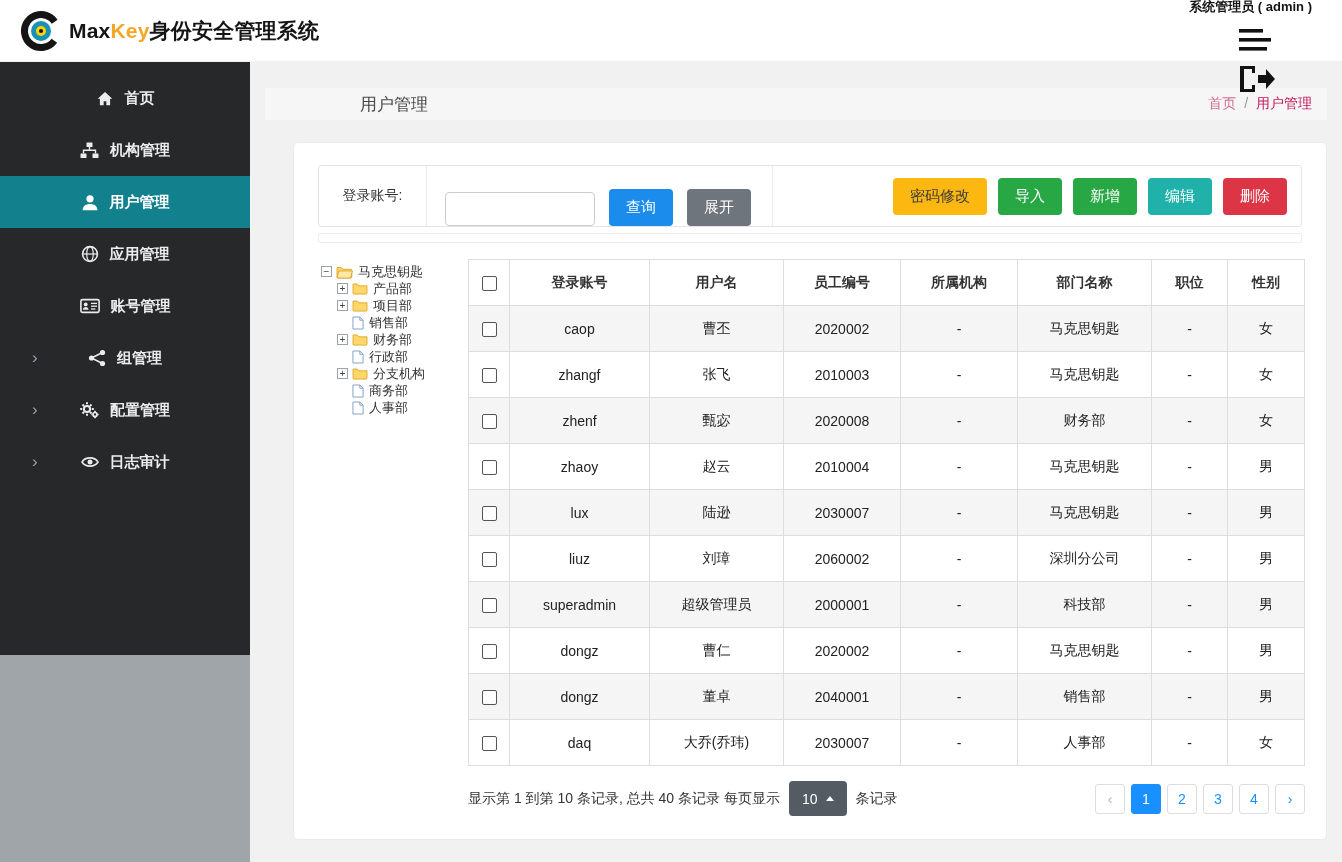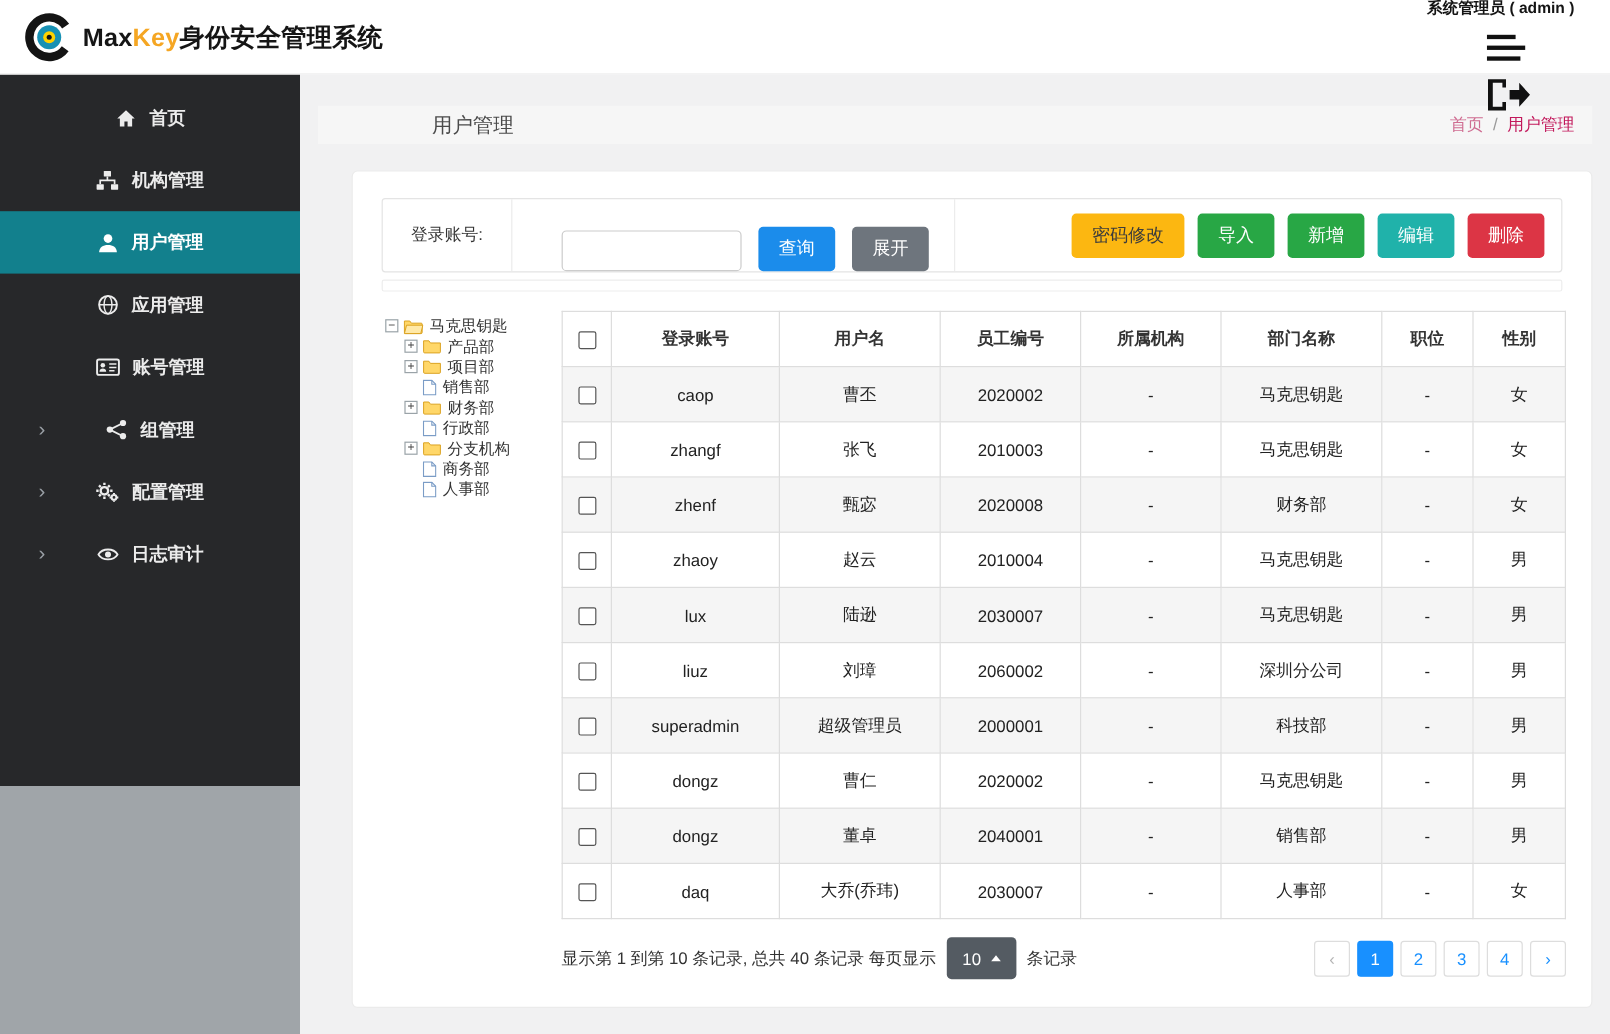--- a/index.html
+++ b/index.html
@@ -44,21 +44,21 @@
   .page-title { font-size:17px; color:#4a4a4a; font-weight:normal; margin:0; }
   .breadcrumb { font-size:14px; }
   .crumb-home { color:#cf6d92; text-decoration:none; cursor:pointer; }
   .crumb-sep { color:#999; margin:0 4px; }
   .crumb-current { color:var(--breadcrumb_pink); }
   
   .card {
     margin:22px 15px 0 28px; height:698px; background:#fff;
     border:1px solid #ebebeb; border-radius:5px; padding:22px 24px;
   }
-  .search-panel { border:1px solid #e4e4e4; border-radius:3px; display:flex; align-items:stretch; height:62px;gap:23px; }
+  .search-panel { border:1px solid #e4e4e4; border-radius:3px; display:flex; align-items:stretch; height:62px; }
   .label-cell { width:108px; display:flex; align-items:center; justify-content:center; border-right:1px solid #ececec; }
   .label-cell label { font-size:14px; color:#333; }
   .input-cell { display:flex; align-items:flex-end; gap:14px; padding:0 18px; border-right:1px solid #ececec; width:346px; }
   .search-input { width:150px; height:34px; border:1px solid #ccc; border-radius:4px; padding:0 8px; font-size:14px; font-family:inherit; outline:none; }
   .search-right { flex:1; display:flex; align-items:center; justify-content:flex-end; gap:11px; padding:0 14px; }
   .btn { height:37px; border:none; border-radius:4px; color:#fff; font-size:15px; padding:0 17px; cursor:pointer; font-family:inherit; }
   .btn-query  { background:var(--primary_blue); }
   .btn-expand { background:var(--neutral_gray); }
   .btn-warning{ background:var(--warning_yellow); color:#3c3c3c; }
   .btn-success{ background:var(--success_green); }

